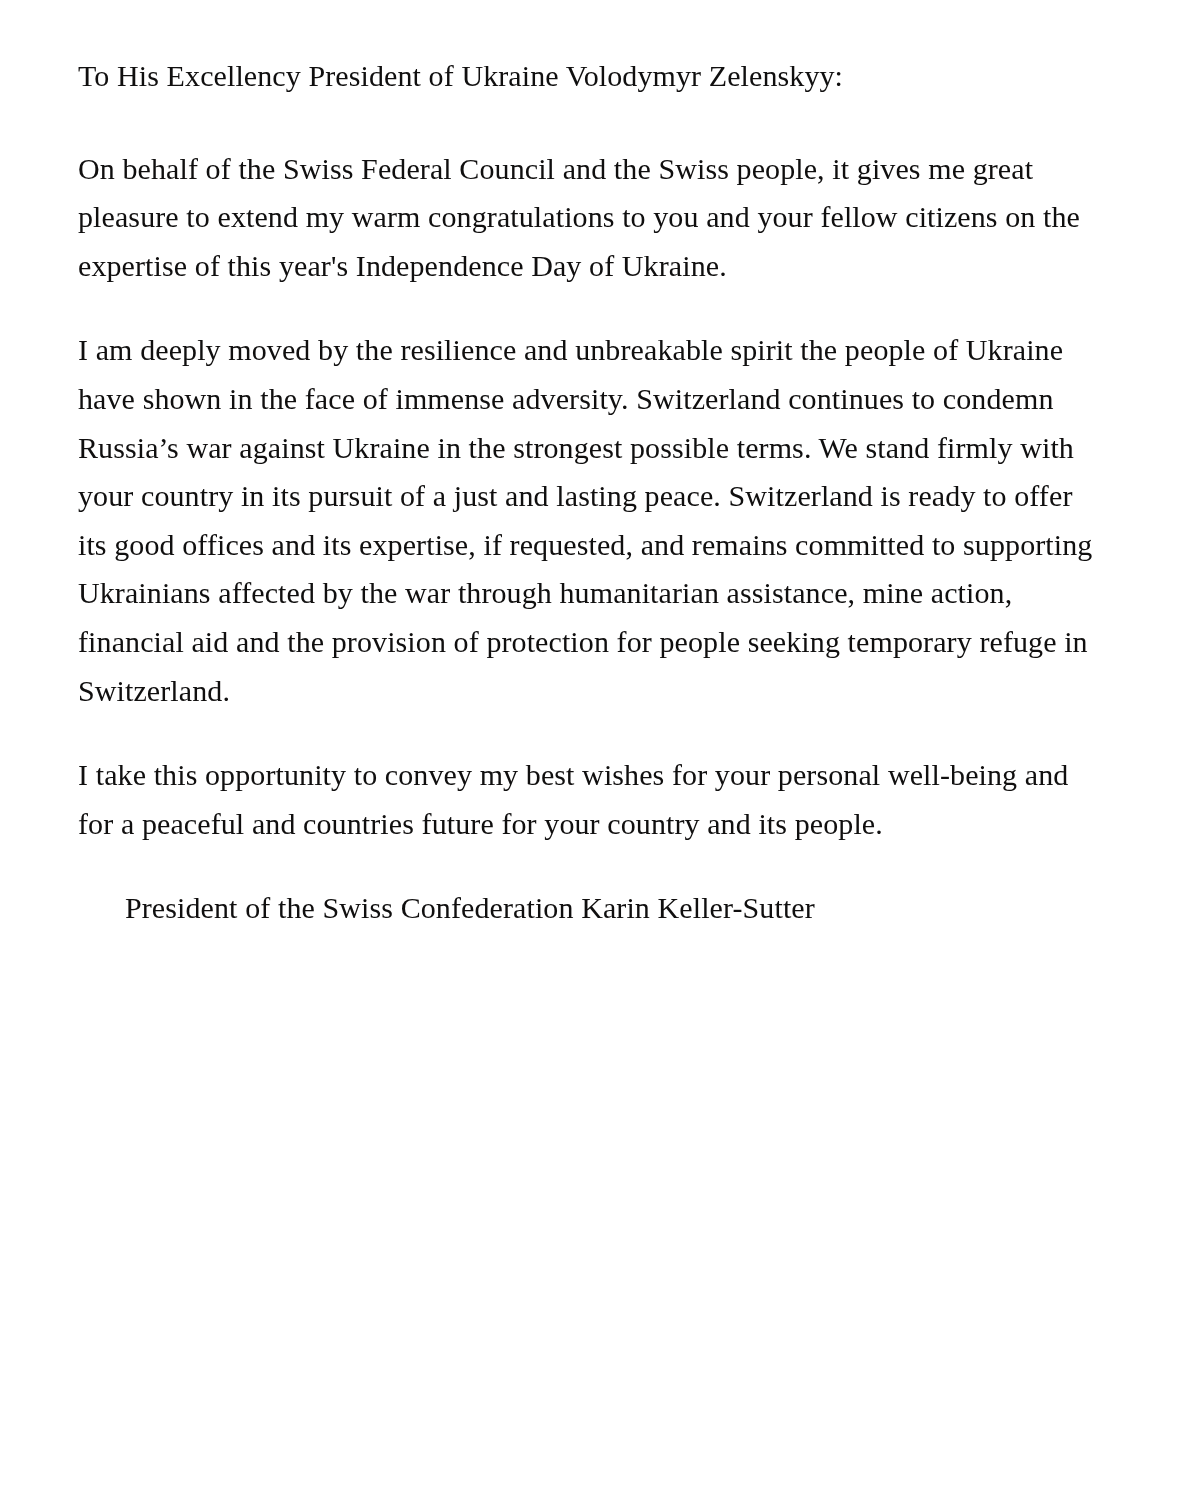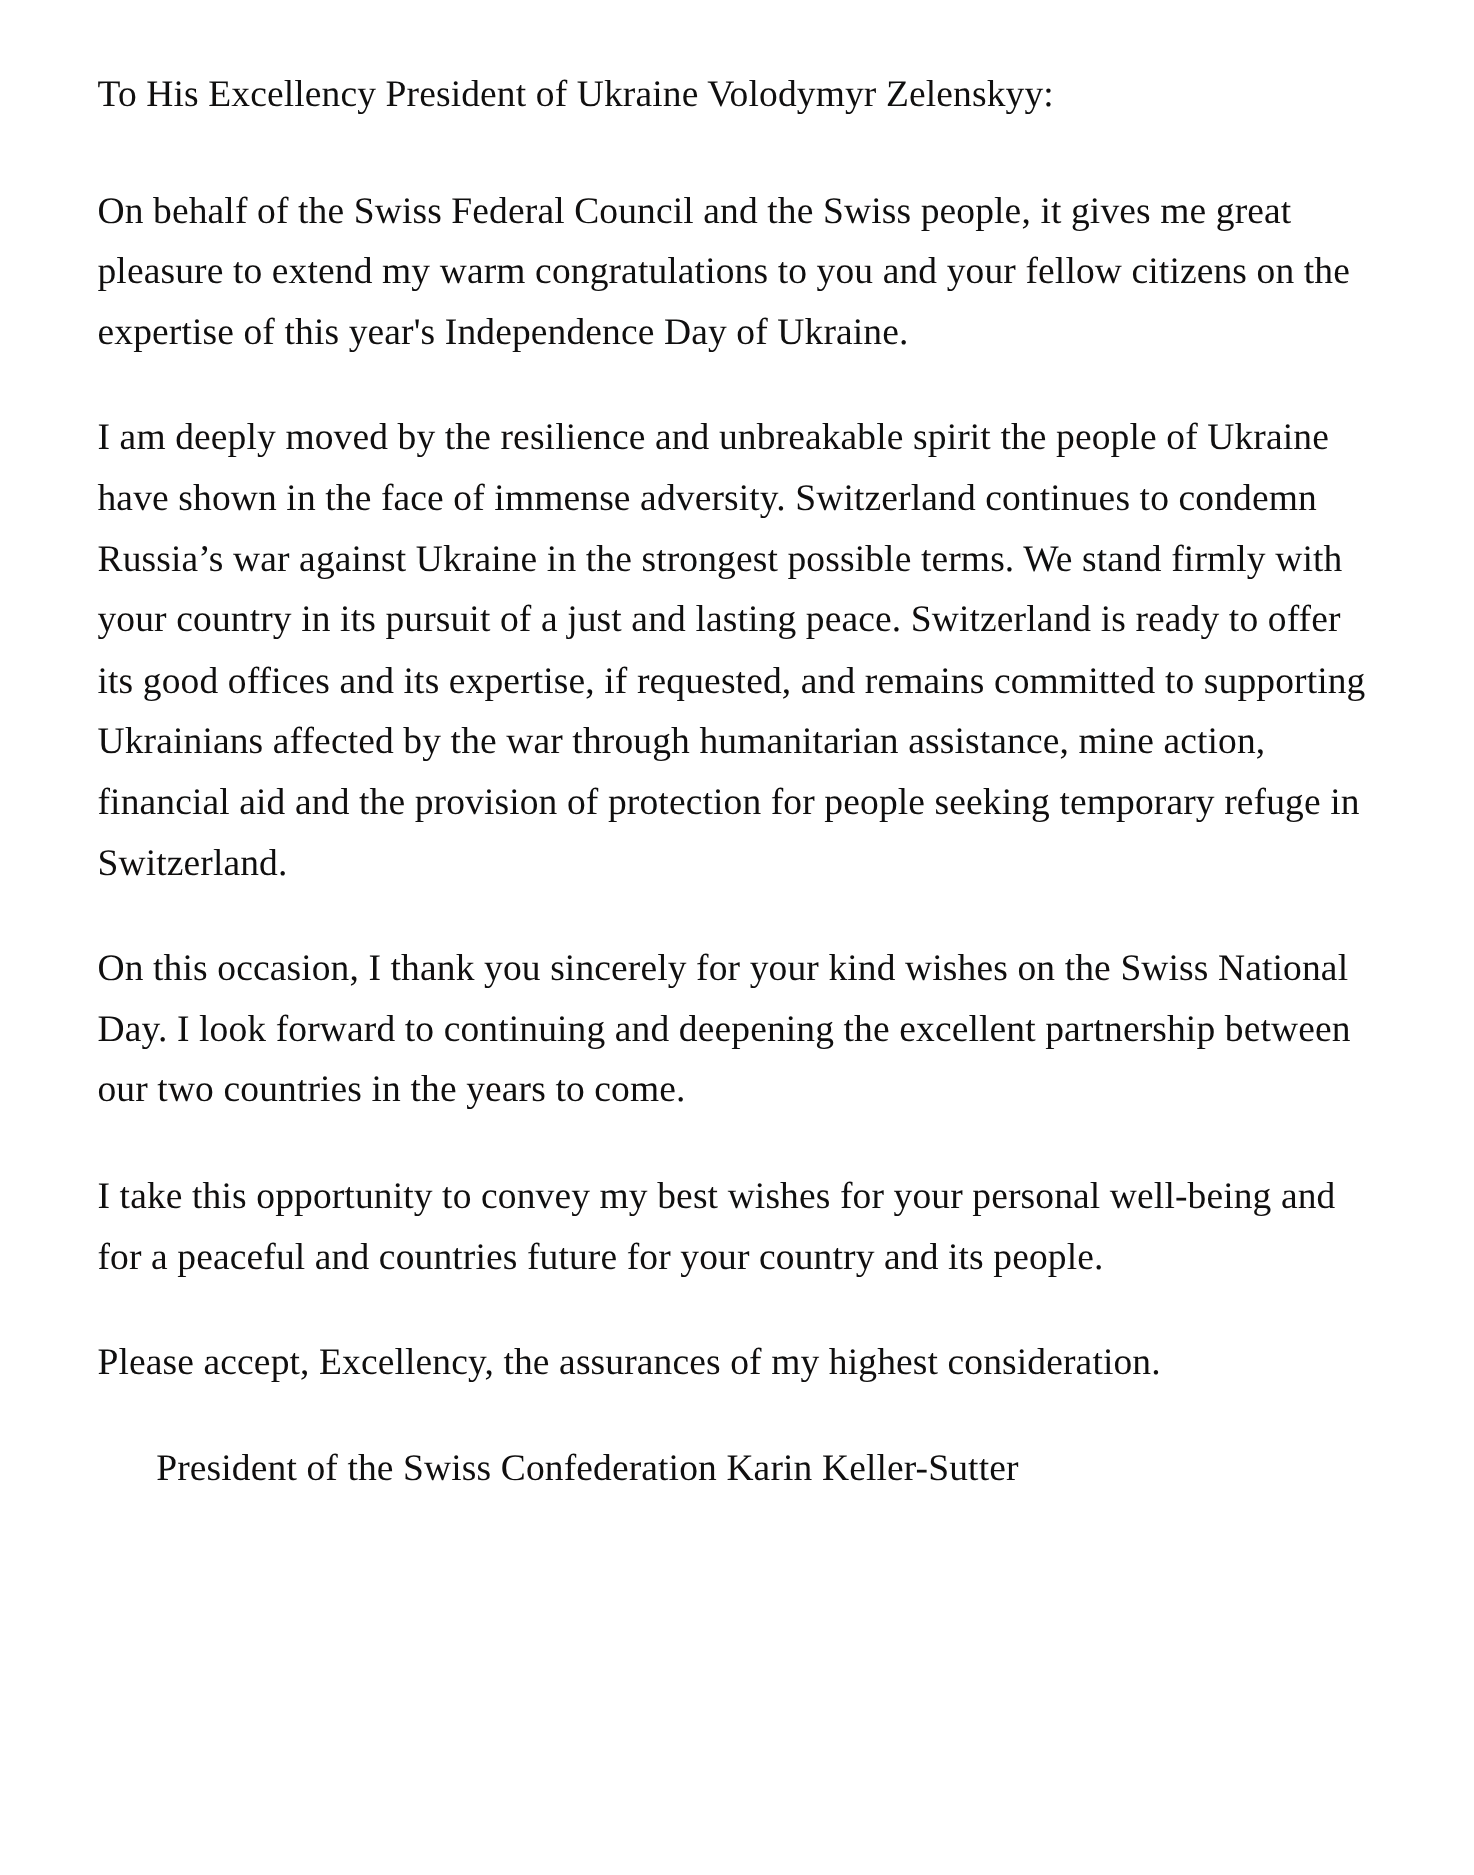--- a/index.html
+++ b/index.html
@@ -37,17 +37,15 @@
     margin-left: 47px;
   }
 </style>
 </head>
 <body>
 
 <div class="letter">
   <p class="para salutation">To His Excellency President of Ukraine Volodymyr Zelenskyy:</p>
   <p class="para">On behalf of the Swiss Federal Council and the Swiss people, it gives me great pleasure to extend my warm congratulations to you and your fellow citizens on the expertise of this year's Independence Day of Ukraine.</p>
   <p class="para">I am deeply moved by the resilience and unbreakable spirit the people of Ukraine have shown in the face of immense adversity. Switzerland continues to condemn Russia’s war against Ukraine in the strongest possible terms. We stand firmly with your country in its pursuit of a just and lasting peace. Switzerland is ready to offer its good offices and its expertise, if requested, and remains committed to supporting Ukrainians affected by the war through humanitarian assistance, mine action, financial aid and the provision of protection for people seeking temporary refuge in Switzerland.</p>
-  <p class="para">On this occasion, I thank you sincerely for your kind wishes on the Swiss National Day. I look forward to continuing and deepening the excellent partnership between our two countries in the years to come.</p>
   <p class="para">I take this opportunity to convey my best wishes for your personal well-being and for a peaceful and countries future for your country and its people.</p>
-  <p class="para">Please accept, Excellency, the assurances of my highest consideration.</p>
   <p class="para last">President of the Swiss Confederation Karin Keller-Sutter</p>
 </div>
 
 </body></html>

